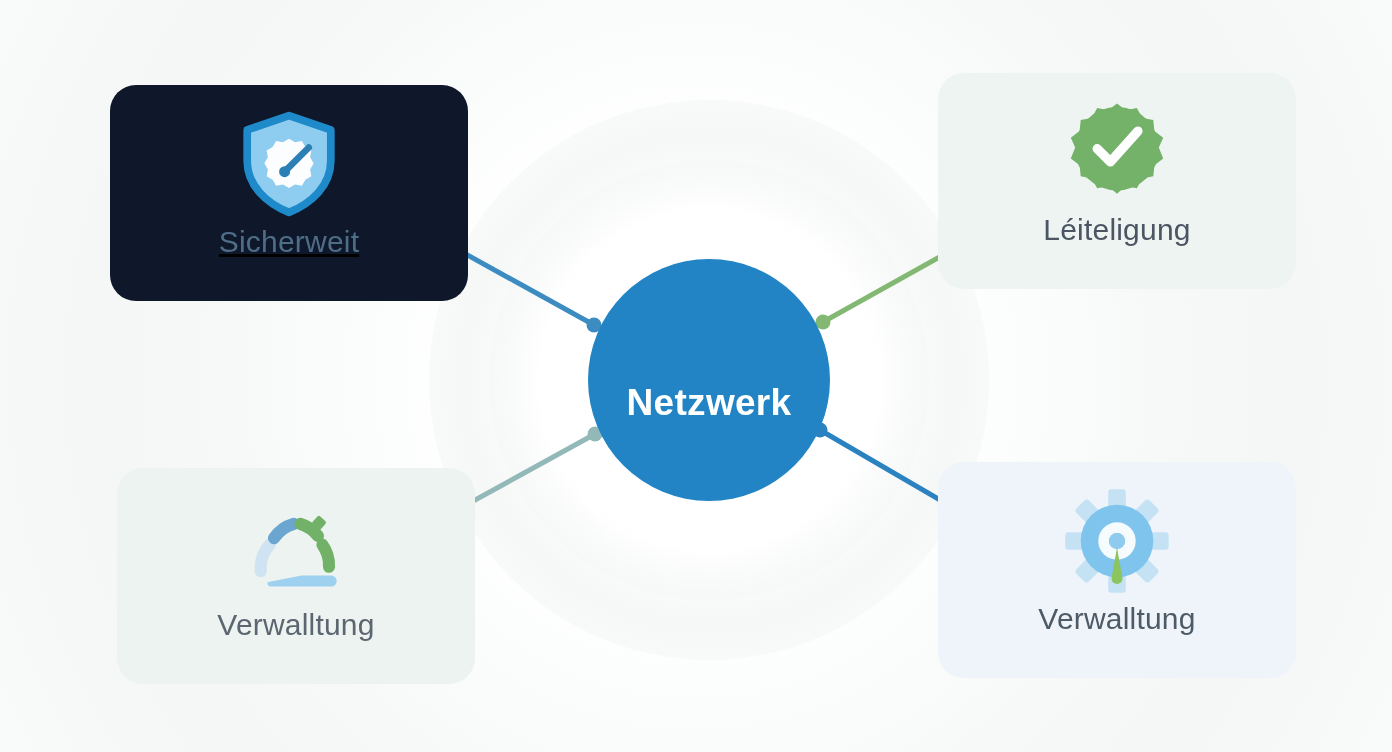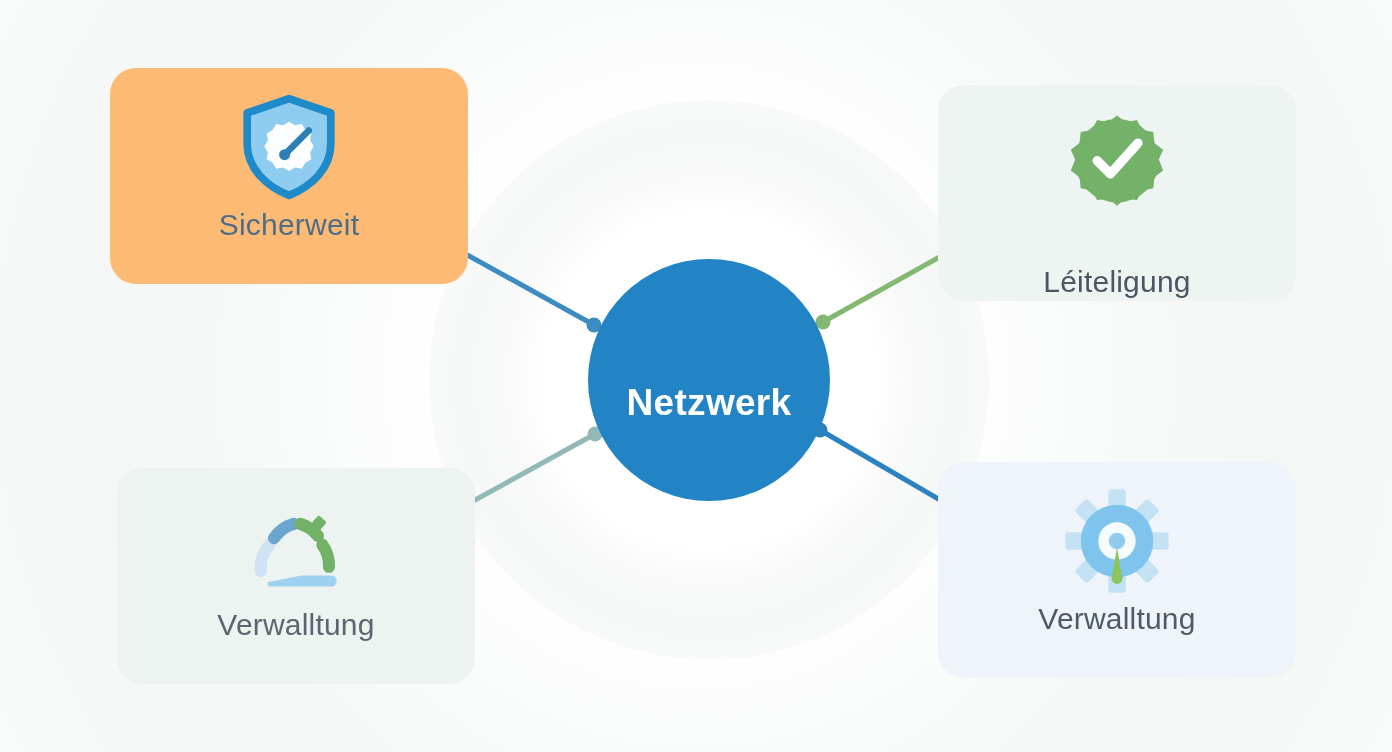--- a/index.html
+++ b/index.html
@@ -68,22 +68,22 @@
     height: 110px;
     display: block;
   }
   .card-label {
     margin-top: 6px;
     font-size: 30px;
     letter-spacing: 0.2px;
     white-space: nowrap;
   }
 
-  #card-tl { left: 110px; top: 68px;  background: #fdba74; }
-  #card-tr { left: 938px; top: 85px;  background: #eef4f1; gap: 40px; }
+  #card-tl { left: 110px; top: 85px;  background: #0f172a; text-decoration: underline; }
+  #card-tr { left: 938px; top: 73px;  background: #eef4f1; }
   #card-bl { left: 117px; top: 468px; background: #edf3f0; }
   #card-br { left: 938px; top: 462px; background: #eef4f9; }
 
   #card-tl .card-label { color: #4e6e88; }
   #card-tr .card-label { color: #4b5563; }
   #card-bl .card-label { color: #5c6670; }
   #card-br .card-label { color: #4e5a66; }
 
   
   #center-node {

